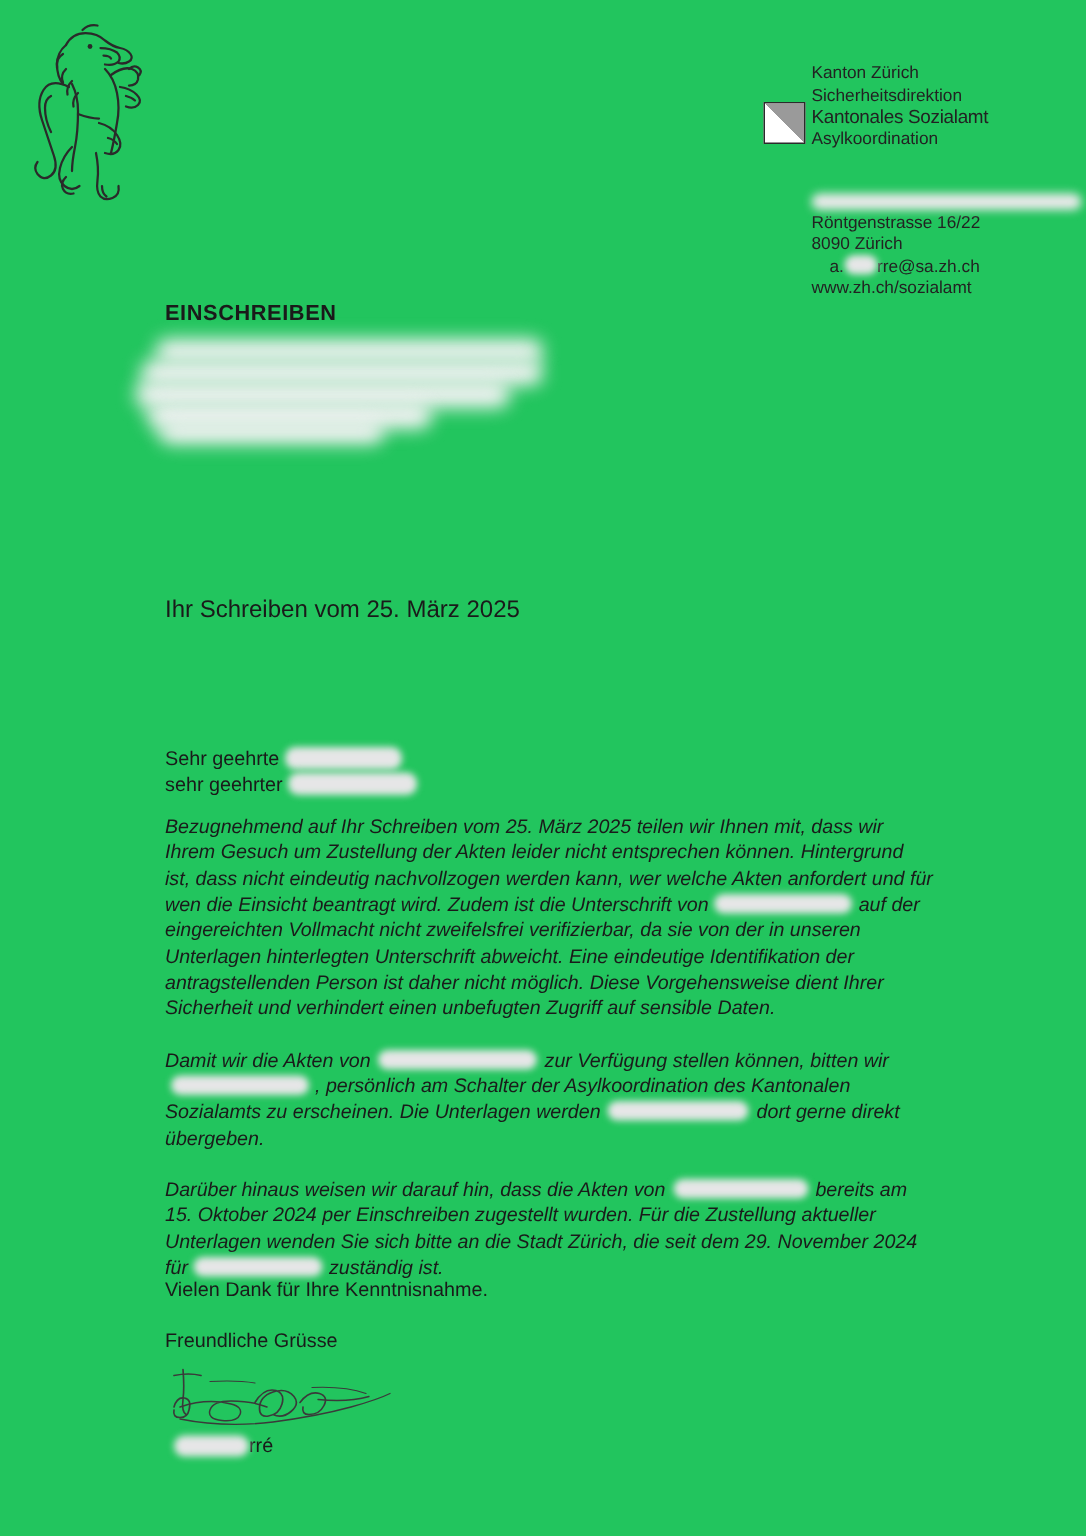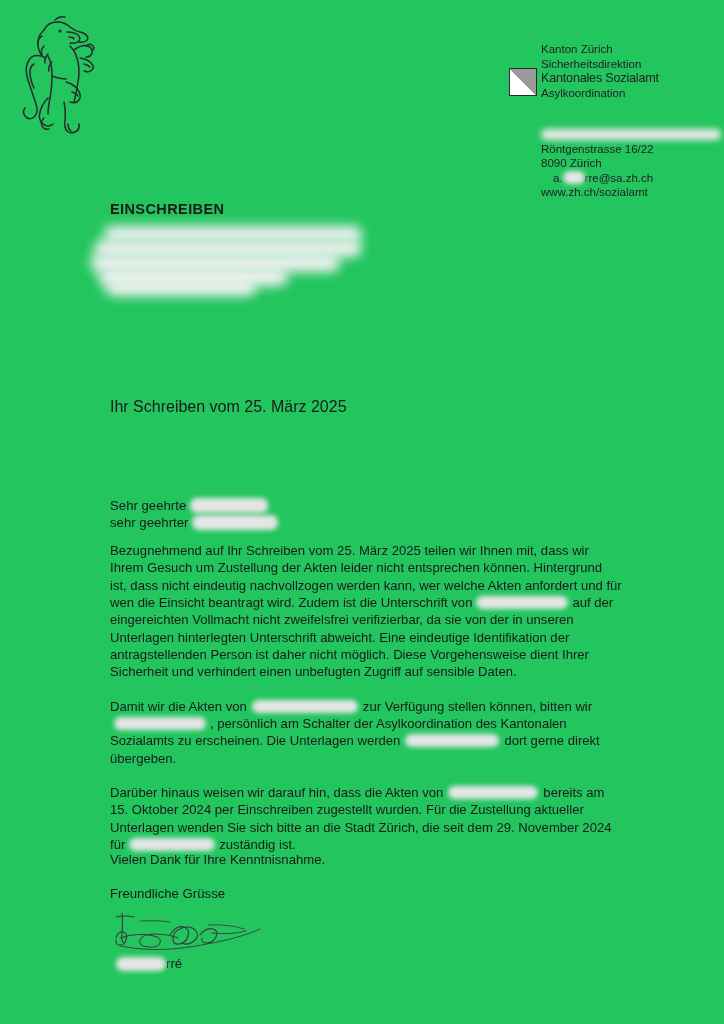--- a/index.html
+++ b/index.html
@@ -131,21 +131,21 @@
 
   .body-text {
     position: absolute;
     left: 110px;
     top: 542px;
     width: 512px;
     font-size: 13.1px;
     line-height: 17.35px;
     text-align: left;
   }
-  .body-text p { margin: 0 0 17px 0; }
+  .body-text p { margin: 0 0 17px 0; font-style: italic; }
 
   .closing {
     position: absolute;
     left: 110px;
     top: 851px;
     font-size: 13.2px;
     line-height: 17.4px;
   }
   .closing .gap { display: block; height: 17px; }
 

